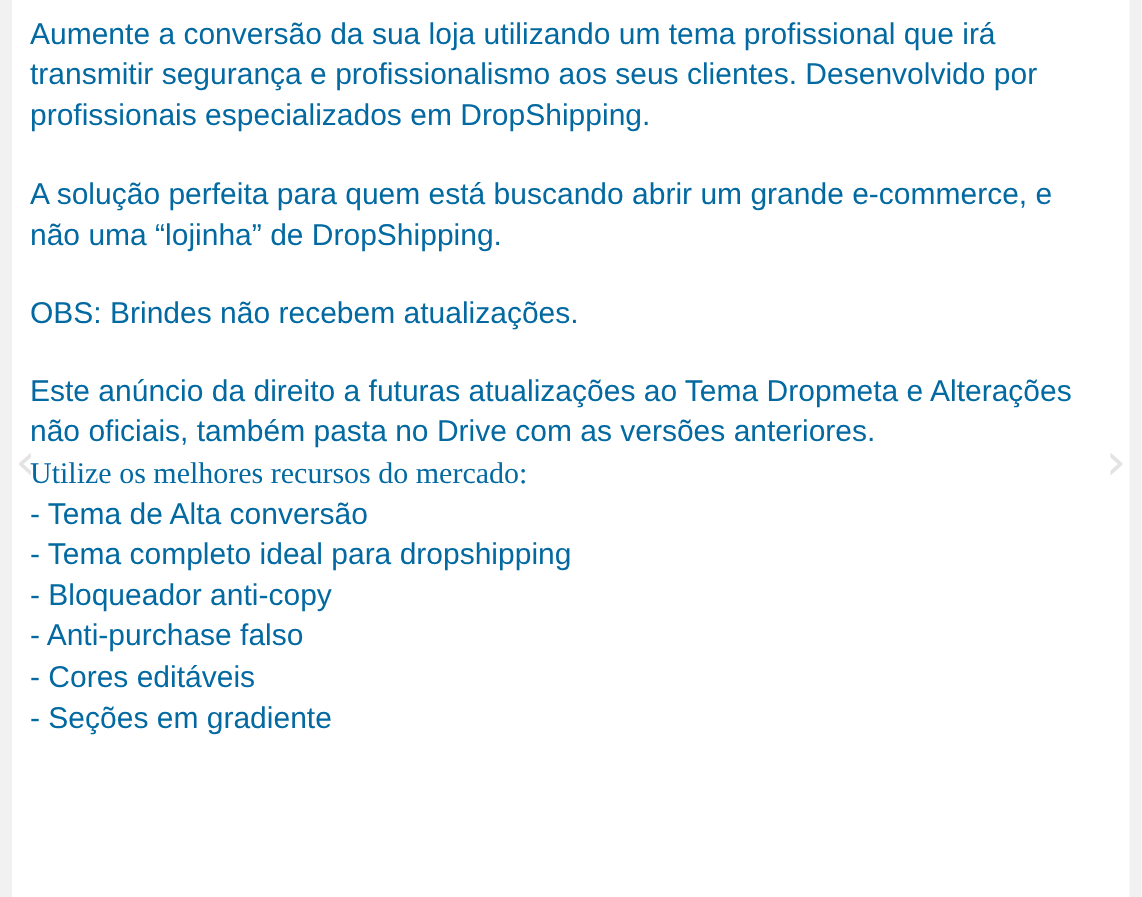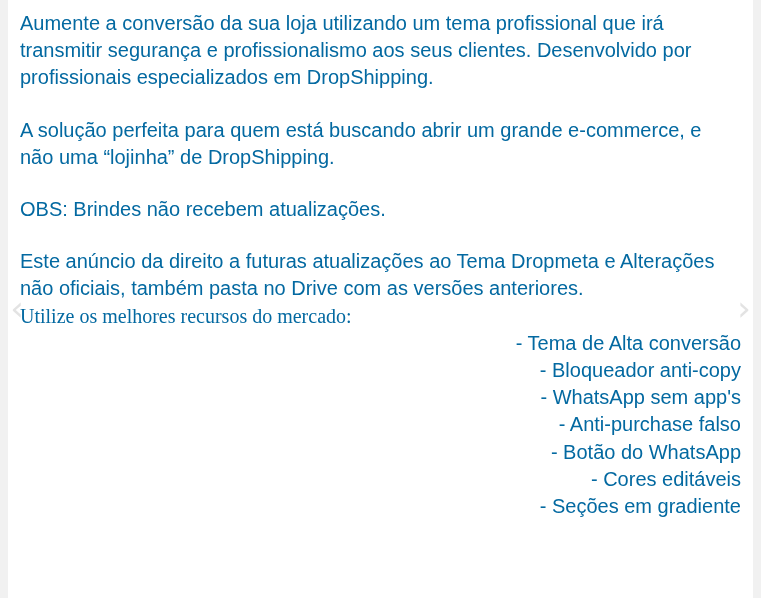--- a/index.html
+++ b/index.html
@@ -63,21 +63,20 @@
   }
   .list {
     margin: 0;
     padding: 0;
     list-style: none;
   }
   .list li {
     margin: 0;
     padding: 0;
     white-space: nowrap;
-    text-align: right;
   }
   .lead-line {
     margin: 0 0 0 0;
     font-family: Liberation Serif, serif;
   }
 </style>
 </head>
 <body>
 
 <div class="page">
@@ -94,22 +93,21 @@
 
     <p class="para">A solução perfeita para quem está buscando abrir um grande e-commerce, e não uma “lojinha” de DropShipping.</p>
 
     <p class="para">OBS: Brindes não recebem atualizações.</p>
     <p class="para tight">Este anúncio da direito a futuras atualizações ao Tema Dropmeta e Alterações não oficiais, também pasta no Drive com as versões anteriores.</p>
 
     <p class="para lead-line">Utilize os melhores recursos do mercado:</p>
 
     <ul class="list">
       <li>- Tema de Alta conversão</li>
+      <li>- Tema completo ideal para dropshipping</li>
       <li>- Bloqueador anti-copy</li>
-      <li>- WhatsApp sem app's</li>
       <li>- Anti-purchase falso</li>
-      <li>- Botão do WhatsApp</li>
       <li>- Cores editáveis</li>
       <li>- Seções em gradiente</li>
     </ul>
 
   </div>
 </div>
 
 </body></html>

